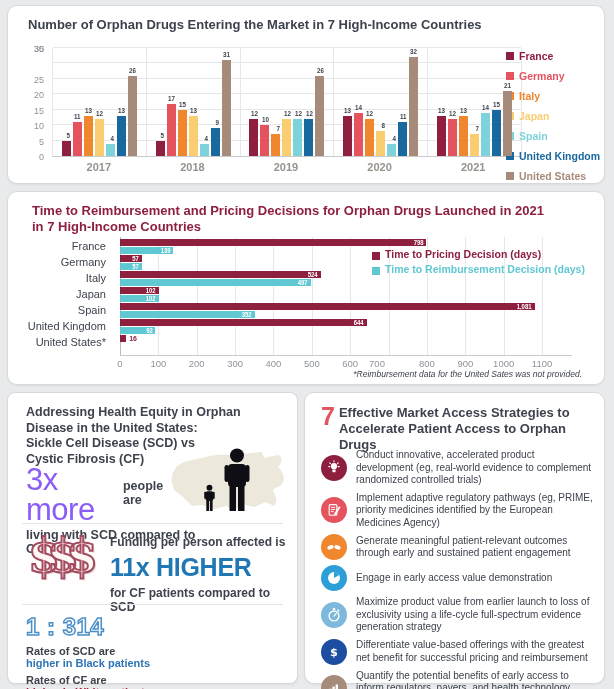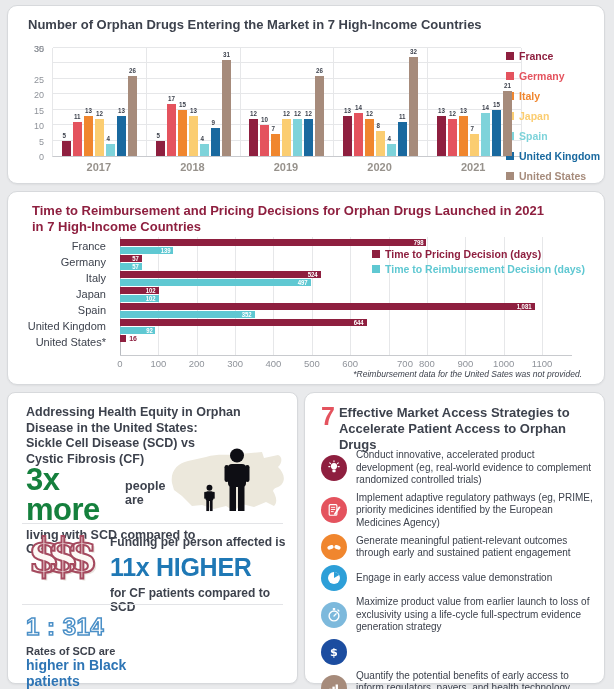--- a/index.html
+++ b/index.html
@@ -15,21 +15,21 @@
   
   .p1-title{position:absolute;left:20px;top:11px;margin:0;font-size:13px;font-weight:bold;color:#3d424d;}
   .p1-yaxis{position:absolute;left:12px;top:42px;width:28px;height:110px;}
   .p1-yaxis span{position:absolute;right:4px;width:24px;text-align:right;font-size:9px;color:#8f939a;}
   .p1-plot{position:absolute;left:44px;top:42px;width:468px;height:108px;
     border-bottom:1px solid #c8cace;border-left:1px solid #e6e7e9;border-right:1px solid #e6e7e9;
     display:flex;align-items:stretch;}
   .p1-grid{position:absolute;left:0;width:100%;height:1px;background:#e6e7e9;z-index:0;}
   .grp{flex:1;display:flex;align-items:flex-end;justify-content:center;gap:2px;z-index:1;}
   .grp + .grp{border-left:1px solid #e6e7e9;}
-  .bcol{display:flex;flex-direction:column;align-items:flex-start;justify-content:flex-end;}
+  .bcol{display:flex;flex-direction:column;align-items:flex-end;justify-content:flex-end;}
   .blab{font-size:8px;font-weight:bold;color:#3d424d;transform:scaleX(.78);margin-bottom:1px;line-height:8px;}
   .bar{width:9px;}
   .p1-xaxis{position:absolute;left:44px;top:155px;width:468px;display:flex;}
   .p1-xaxis span{flex:1;text-align:center;font-size:11px;font-weight:bold;color:#97928c;}
   .p1-legend{position:absolute;right:10px;top:44px;width:88px;}
   .lg-item{display:flex;align-items:center;gap:5px;margin-bottom:8px;}
   .lg-sq{width:8px;height:8px;flex:0 0 8px;}
   .lg-tx{font-size:10.5px;font-weight:bold;white-space:nowrap;}
 
   
@@ -44,48 +44,48 @@
   .vgrid.zero{background:#b8bbc0;}
   .p2-row{position:absolute;left:0;height:16px;width:100%;}
   .hbar{position:absolute;left:0;height:7px;}
   .hlab-in{position:absolute;top:0;right:3px;font-size:7px;font-weight:bold;color:#fff;
     line-height:7px;transform:scaleX(.85);transform-origin:right;}
   .hlab-out{position:absolute;top:0;font-size:7px;font-weight:bold;color:#8e1f3f;line-height:7px;}
   .p2-xaxis{position:absolute;left:112px;top:166px;width:452px;height:12px;}
   .p2-xaxis span{position:absolute;width:34px;margin-left:-17px;text-align:center;
     font-size:9.5px;color:#8f939a;}
   .p2-legend{position:absolute;left:364px;top:56px;}
-  .p2-legend .lg-item{margin-bottom:3px;}
+  .p2-legend .lg-item{margin-bottom:3px;align-items:flex-end;}
   .p2-footnote{position:absolute;right:22px;top:177px;font-size:8.5px;font-style:italic;
     color:#3d424d;}
 
   
   .p3-title{position:absolute;left:18px;top:12px;font-size:12.5px;font-weight:bold;
     color:#3d424d;line-height:15.5px;}
   .p3-map{position:absolute;left:156px;top:48px;}
   .p3-stat1{position:absolute;left:18px;top:72px;width:150px;}
-  .v3x{font-size:31px;font-weight:bold;color:#15803d;letter-spacing:-.5px;line-height:30px;}
+  .v3x{font-size:31px;font-weight:normal;color:#8b5cf6;letter-spacing:-.5px;line-height:30px;}
   .t-med{font-size:12.5px;font-weight:bold;color:#3d424d;}
   .p3-stat1 .row1{display:flex;align-items:baseline;gap:5px;}
   .p3-stat1 .row2{margin-top:3px;font-size:12.5px;font-weight:bold;color:#3d424d;width:180px;}
   .p3-div{position:absolute;left:14px;right:14px;border-top:1px solid #e3e4e7;}
   .p3-dollars{position:absolute;left:20px;top:136px;font-family:"DejaVu Serif",serif;
     font-size:46px;font-weight:bold;letter-spacing:-13px;color:#fdf8f5;
     -webkit-text-stroke:2px #a54a5f;text-shadow:2px 2px 0 #e9e4df;}
   .p3-funding{position:absolute;left:102px;top:142px;width:180px;}
   .fund-intro{font-size:12px;font-weight:bold;color:#3d424d;}
   .fund-val{font-size:25px;font-weight:bold;color:#1f78b5;letter-spacing:-.3px;margin-top:4px;}
   .fund-sub{font-size:12px;font-weight:bold;color:#3d424d;margin-top:4px;}
   .p3-ratios{position:absolute;left:18px;top:221px;right:8px;display:flex;flex-direction:column;}
   .ratio-col{width:134px;}
   .ratio-val{font-size:24px;font-weight:bold;letter-spacing:.5px;color:#fff;line-height:26px;}
   .ratio-val.blue{-webkit-text-stroke:1.5px #4a8fc7;}
   .ratio-val.maroon{-webkit-text-stroke:1.5px #a54560;}
   .ratio-l1{font-size:11px;color:#3d424d;margin-top:5px;font-weight:bold;}
-  .ratio-l2{font-size:14px;font-weight:bold;}
+  .ratio-l2{font-size:11px;font-weight:bold;}
   .ratio-l2.blue{color:#2e75b5;}
   .ratio-l2.maroon{color:#a81e3f;}
 
   
   .p4-title{position:absolute;left:16px;top:12px;display:flex;align-items:flex-start;width:270px;}
   .seven{font-size:25px;font-weight:bold;color:#e4535e;line-height:22px;margin-right:4px;}
   .p4-rest{font-size:13px;font-weight:bold;color:#3d424d;line-height:16px;}
   .p4-items{position:absolute;left:16px;top:56px;right:10px;}
   .p4-item{display:flex;align-items:center;margin-bottom:5px;}
   .p4-ic{width:26px;height:26px;flex:0 0 26px;border-radius:50%;display:flex;
@@ -386,21 +386,21 @@
         </div>
       </div>
     <div class="p2-xaxis">
         <span style="left: 0px;">0</span>
         <span style="left: 38.3701px;">100</span>
         <span style="left: 76.7402px;">200</span>
         <span style="left: 115.11px;">300</span>
         <span style="left: 153.48px;">400</span>
         <span style="left: 191.851px;">500</span>
         <span style="left: 230.221px;">600</span>
-        <span style="left: 285px;">700</span>
+        <span style="left: 257px;">700</span>
         <span style="left: 306.961px;">800</span>
         <span style="left: 345.331px;">900</span>
         <span style="left: 383.701px;">1000</span>
         <span style="left: 422.071px;">1100</span>
       </div>
     <div class="p2-legend">
         <div class="lg-item">
           <span class="lg-sq" style="background: rgb(142, 31, 63);"></span>
           <span class="lg-tx" style="color: rgb(142, 31, 63);">Time to Pricing Decision (days)</span>
         </div>
@@ -536,20 +536,21 @@
             </svg>
           </span>
           <p class="p4-tx">Maximize product value from earlier launch to loss of exclusivity using a life-cycle full-spectrum evidence generation strategy</p>
         </div>
         <div class="p4-item">
           <span class="p4-ic" style="background: rgb(28, 77, 160);">
             <svg width="16" height="16" viewBox="0 0 15 15">
               <text x="7.5" y="11.2" text-anchor="middle" font-size="10.5" font-weight="bold" fill="#fff" font-family="DejaVu Sans, sans-serif">$</text>
             </svg>
           </span>
+          <p class="p4-tx">Differentiate value-based offerings with the greatest net benefit for successful pricing and reimbursement</p>
         </div>
         <div class="p4-item">
           <span class="p4-ic" style="background: rgb(166, 139, 123);">
             <svg width="16" height="16" viewBox="0 0 15 15">
               <rect x="3" y="8.2" width="2.2" height="3.8" fill="#fff"></rect>
               <rect x="6" y="6.2" width="2.2" height="5.8" fill="#fff"></rect>
               <rect x="9" y="4.2" width="2.2" height="7.8" fill="#fff"></rect>
               <line x1="2.2" y1="12.6" x2="12.4" y2="12.6" stroke="#fff" stroke-width="0.9"></line>
             </svg>
           </span>

